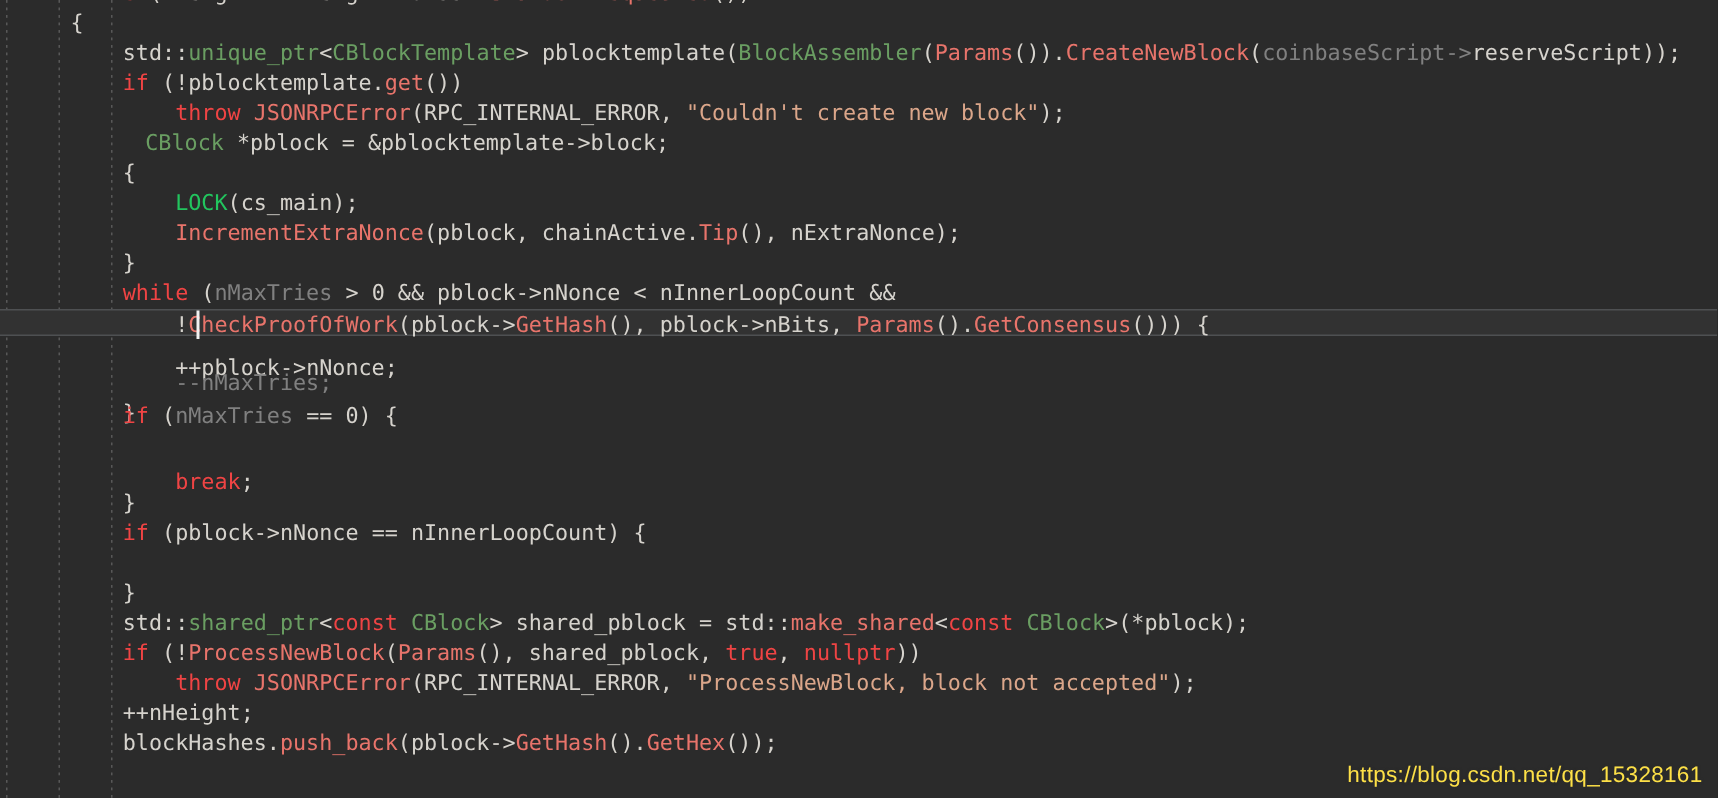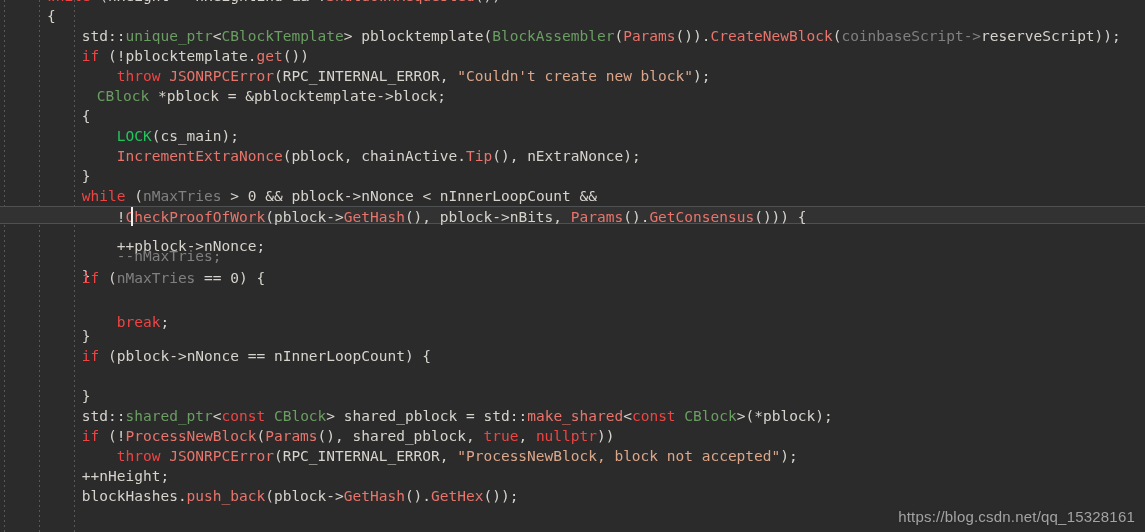--- a/index.html
+++ b/index.html
@@ -73,21 +73,21 @@
     position: absolute;
     width: 2px;
     background: #f0f0f0;
     pointer-events: none;
   }
   
   #watermark {
     position: absolute;
     right: 10px;
     bottom: 7px;
-    color: #a3a3a3;
+    color: #fde047;
     font-family: "Liberation Sans", sans-serif;
     font-size: 15px;
     letter-spacing: 0.2px;
     pointer-events: none;
     text-shadow: 0 0 2px #2b2b2b;
   }
 </style>
 </head>
 <body>
 

